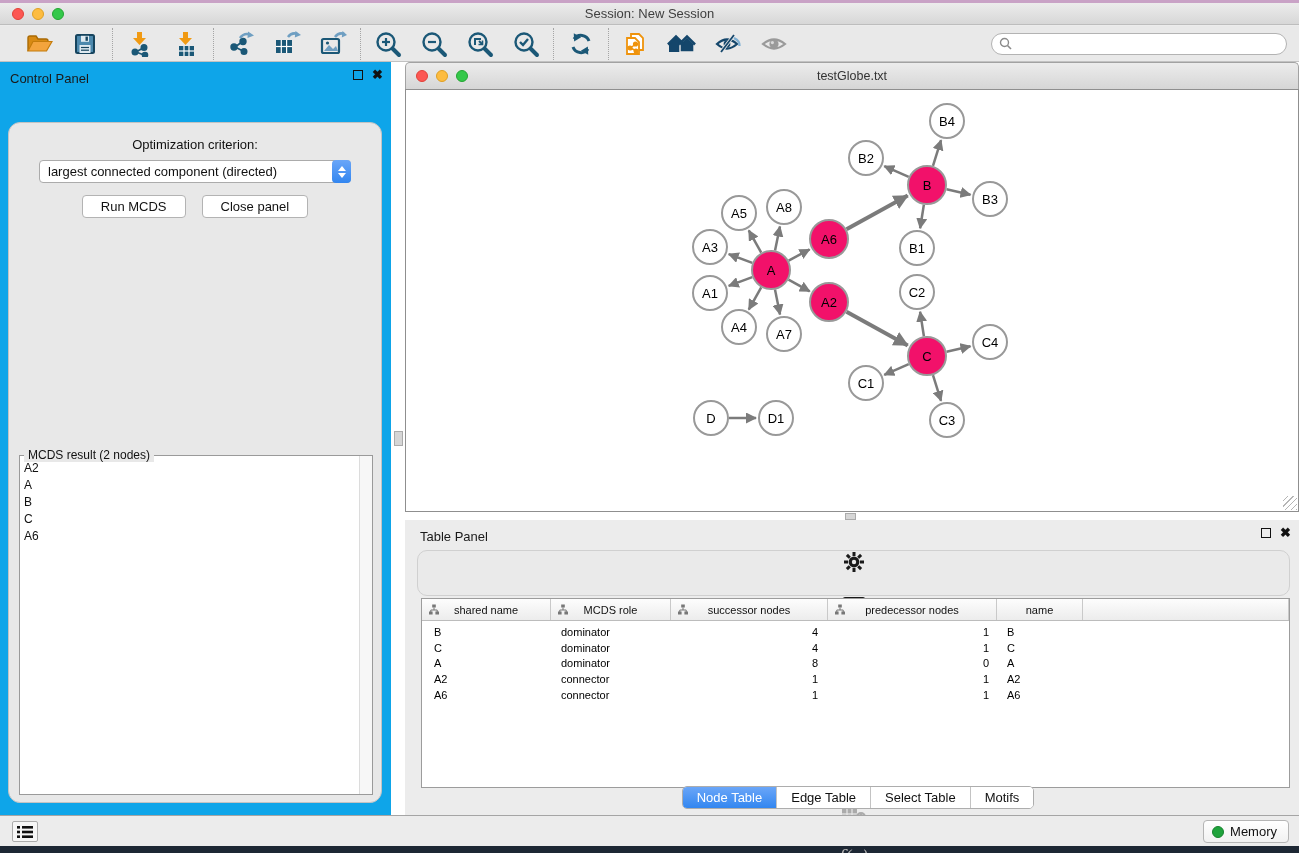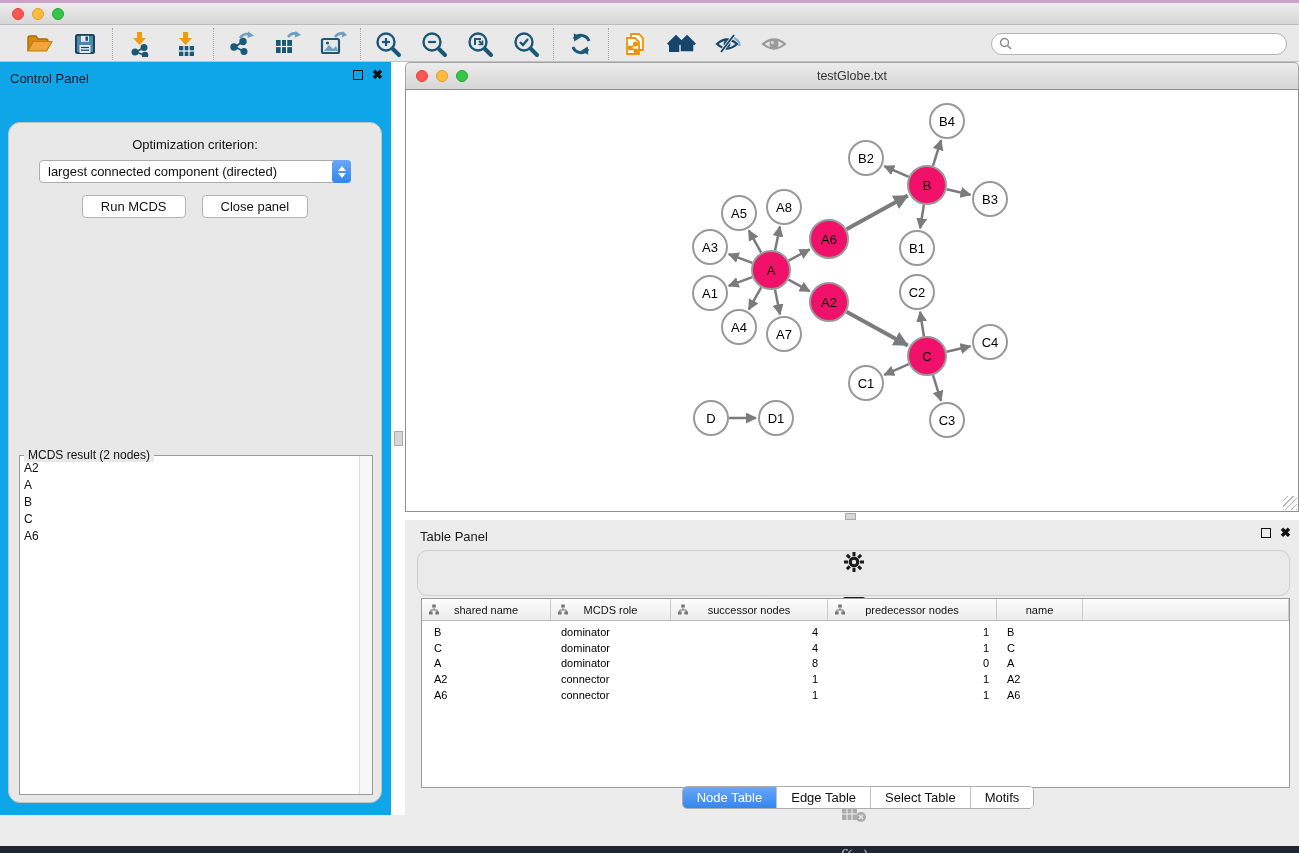--- a/index.html
+++ b/index.html
@@ -118,20 +118,21 @@
 
 <div id="root">
   <div class="app">
 
     <div class="titlebar">
       <div class="traffic">
         <div class="tl red"></div>
         <div class="tl yel"></div>
         <div class="tl grn"></div>
       </div>
+      <div class="title-text">Session: New Session</div>
     </div>
 
     <div class="toolbar">
       <div class="tb-group">
         <div class="tb-btn">
           <svg width="28" height="24" viewBox="0 0 28 24">
             <path d="M3 19 V6 q0-2 2-2 h6 l2 3 h8 q2 0 2 2 v1" fill="#d88a12" stroke="#a96a05" stroke-width="1.4"></path>
             <path d="M3 19 L8 9.5 H27 L21.5 19 Z" fill="#f3a43d" stroke="#c47c0c" stroke-width="1.2"></path>
           </svg>
         </div>
@@ -592,15 +593,33 @@
               <div class="seg-item selected">Node Table</div>
               <div class="seg-item">Edge Table</div>
               <div class="seg-item">Select Table</div>
               <div class="seg-item">Motifs</div>
             </div>
         </div>
       </div>
 
     </div>
 
+    <div class="statusbar">
+      <div class="list-btn">
+        <svg width="16" height="14" viewBox="0 0 16 14">
+          <g fill="#111">
+            <rect x="0" y="1" width="3" height="2.6"></rect>
+              <rect x="5" y="1" width="11" height="2.6"></rect>
+            <rect x="0" y="5.7" width="3" height="2.6"></rect>
+              <rect x="5" y="5.7" width="11" height="2.6"></rect>
+            <rect x="0" y="10.4" width="3" height="2.6"></rect>
+              <rect x="5" y="10.4" width="11" height="2.6"></rect>
+          </g>
+        </svg>
+      </div>
+      <div class="mem-btn">
+        <div class="mem-dot"></div>
+        <span>Memory</span>
+      </div>
+    </div>
 
   </div>
 </div>
 
 </body></html>

